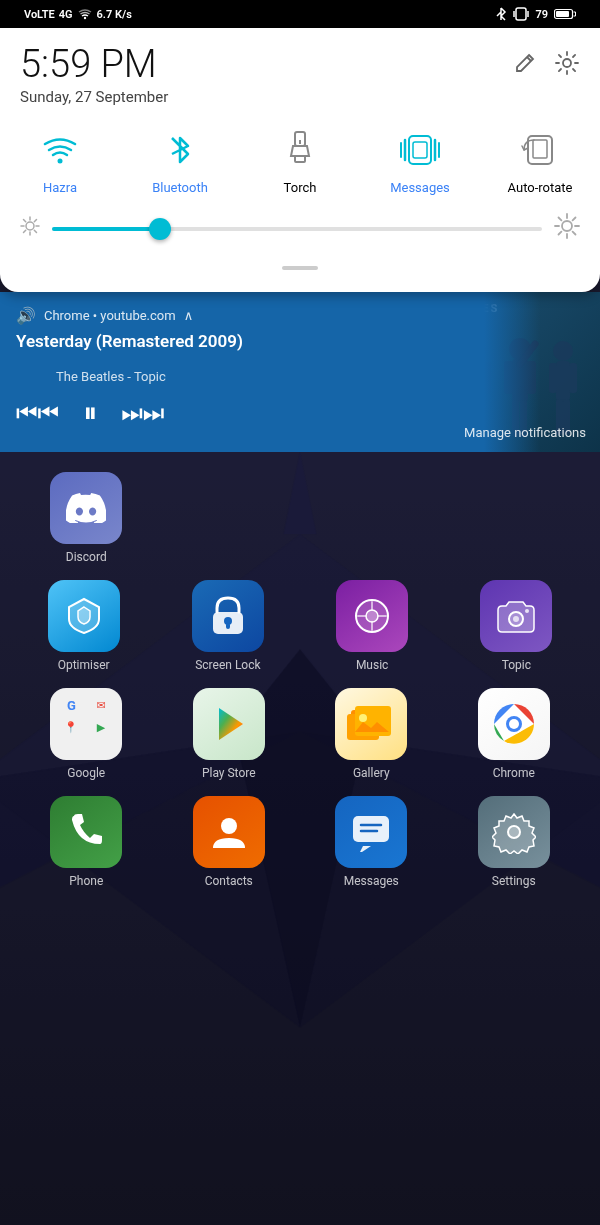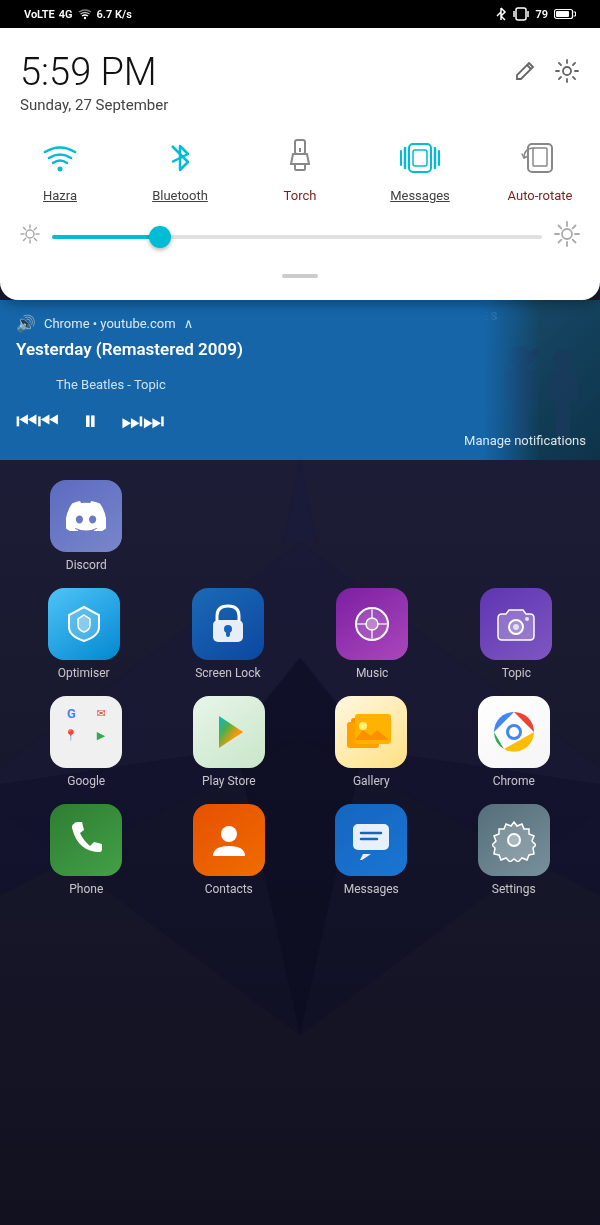--- a/index.html
+++ b/index.html
@@ -37,21 +37,21 @@
     .status-text {
       color: #fff;
       font-size: 11px;
       font-weight: 600;
     }
 
     
     .quick-settings {
       background: #fff;
       border-radius: 0 0 18px 18px;
-      padding: 24px 20px 18px;
+      padding: 16px 20px 18px;
       position: relative;
       z-index: 90;
       box-shadow: 0 4px 12px rgba(0,0,0,0.3);
     }
     .qs-header {
       display: flex;
       justify-content: space-between;
       align-items: flex-start;
       margin-bottom: 20px;
     }
@@ -97,25 +97,24 @@
       width: 48px;
       height: 48px;
       display: flex;
       align-items: center;
       justify-content: center;
       font-size: 28px;
     }
     .qs-toggle-label {
       font-size: 13px;
       text-align: center;
-      color: #7f1d1d;
+      color: #000000;
     }
     .qs-toggle-label.active {
-      color: #404040;
-      text-decoration: underline;
+      color: #3b82f6;
     }
     .qs-toggle-icon.active {
       color: #00bcd4;
     }
     .qs-toggle-icon.inactive {
       color: #888;
     }
 
     
     .qs-brightness {

